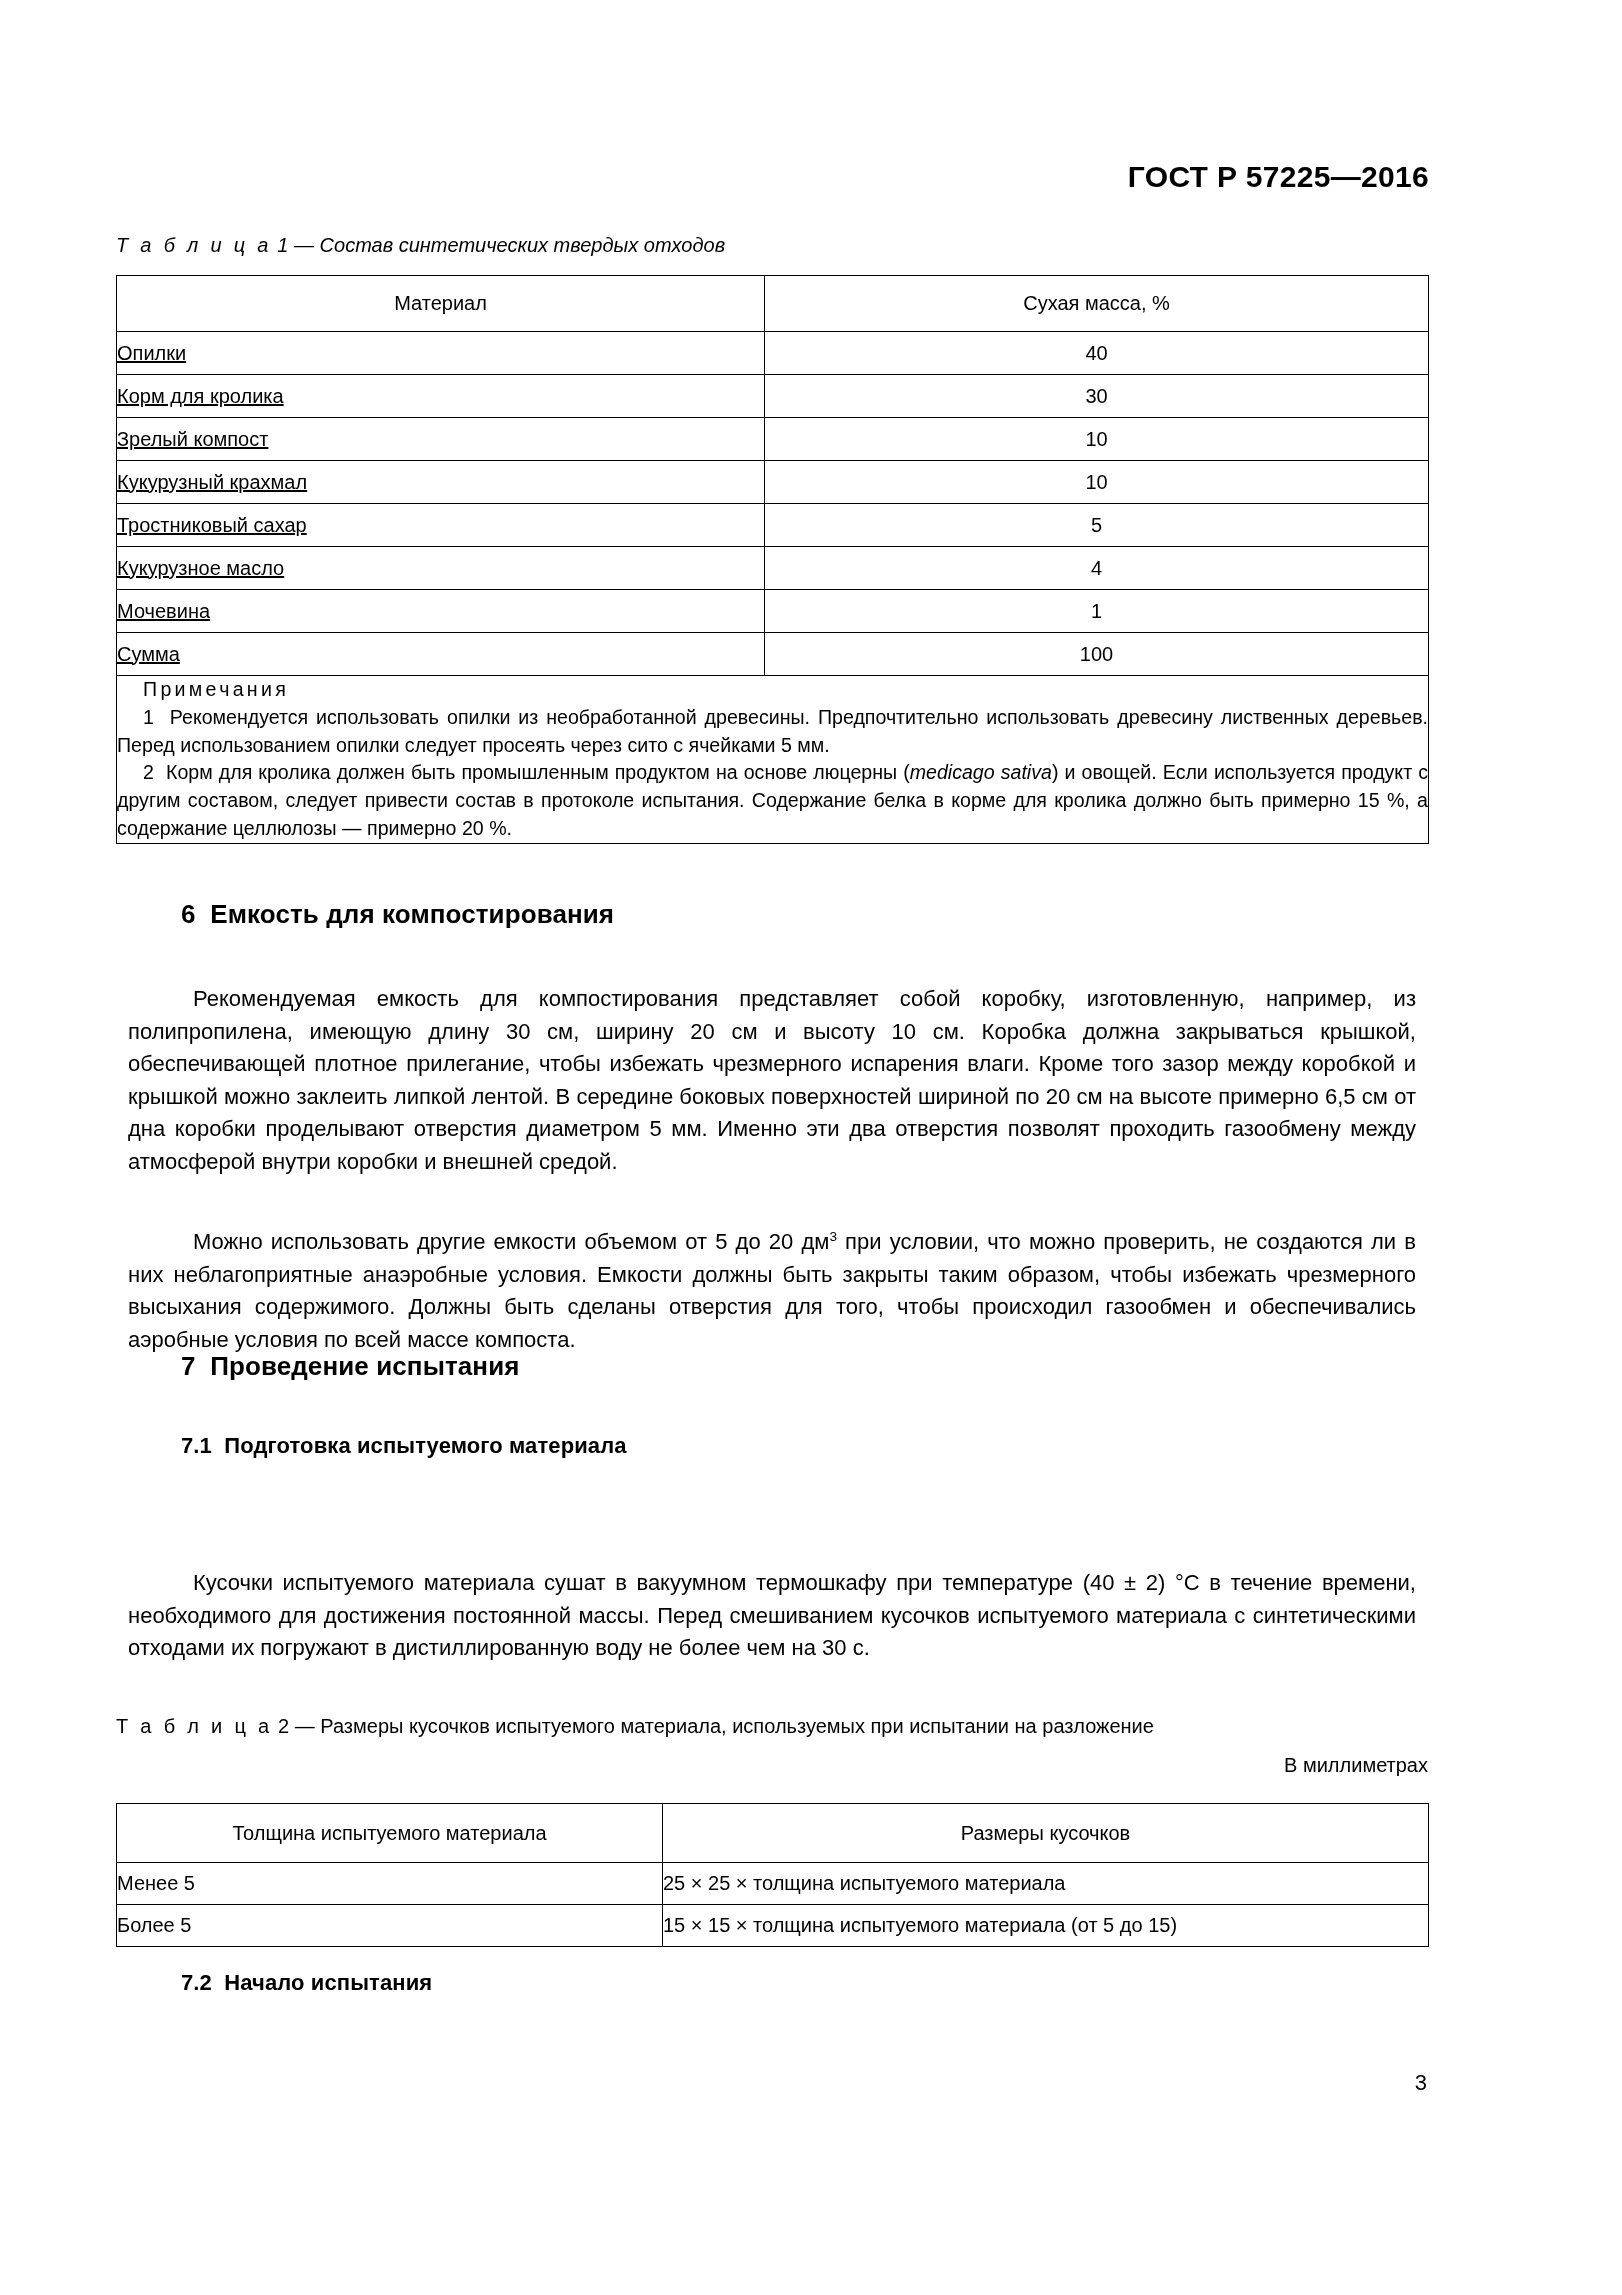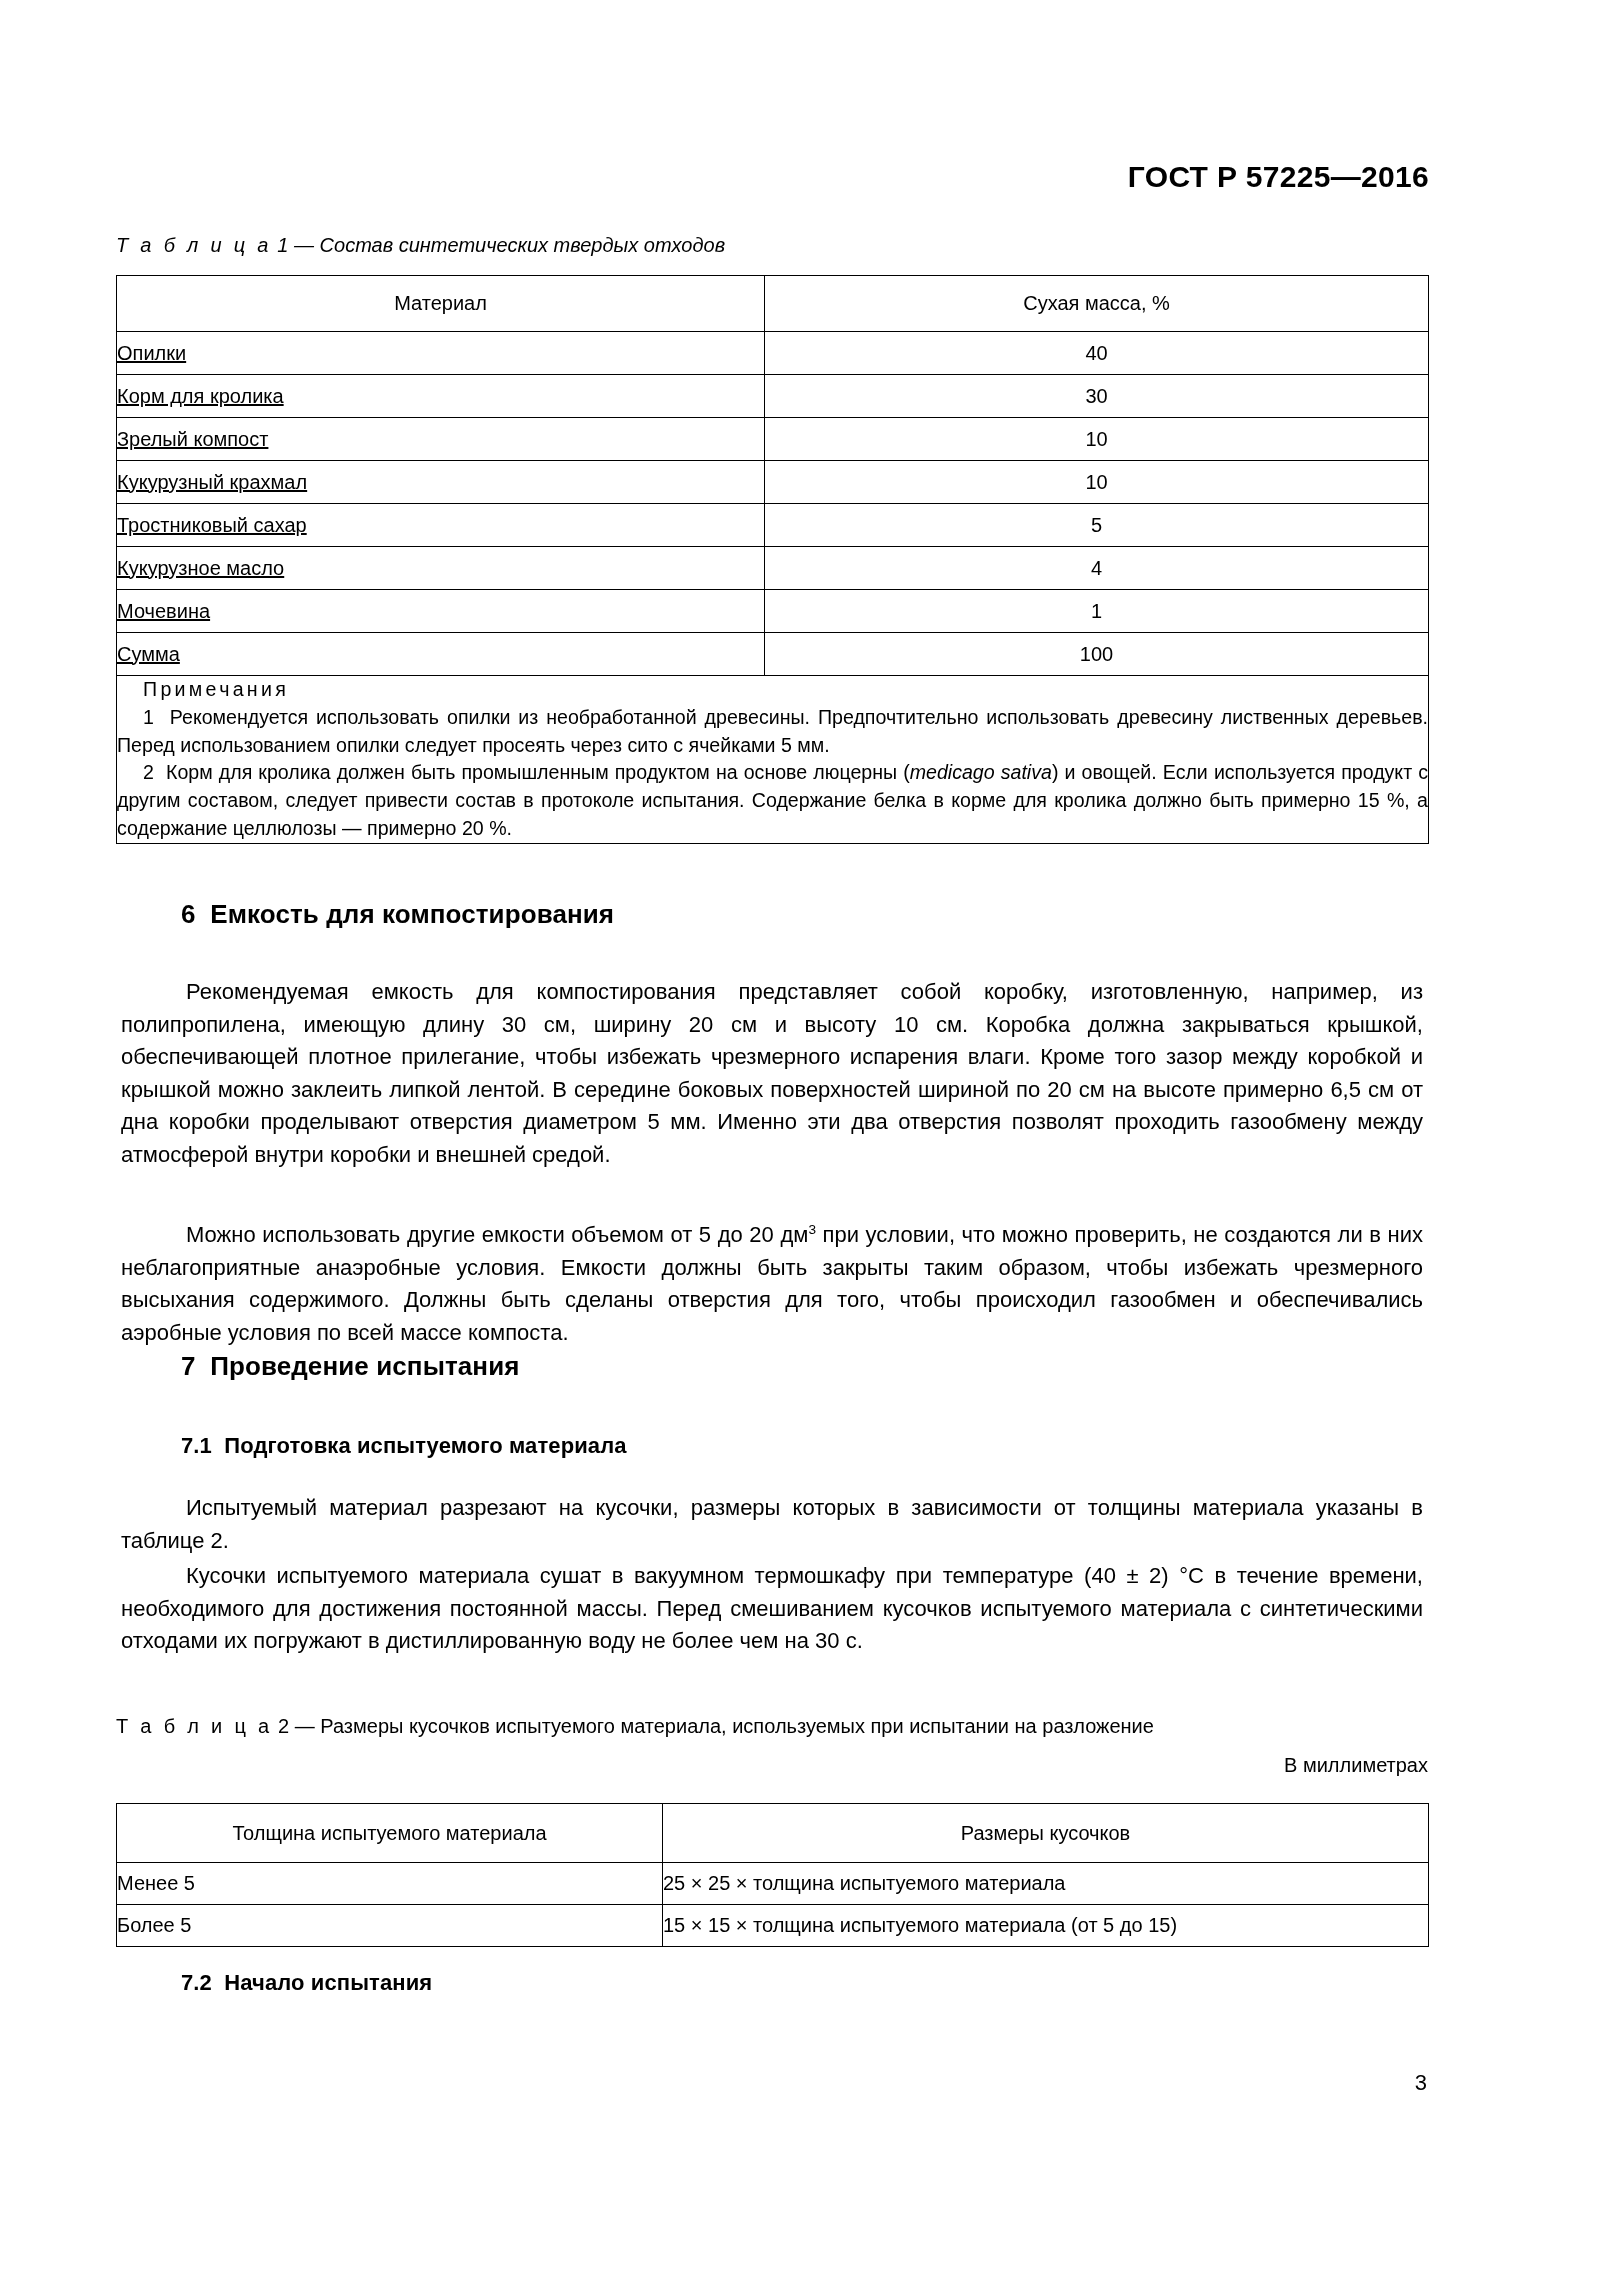--- a/index.html
+++ b/index.html
@@ -110,21 +110,21 @@
     font-size: 22px;
     font-weight: bold;
     margin: 0;
     padding-left: 65px;
     letter-spacing: 0.1px;
     white-space: nowrap;
   }
   p.body {
     font-size: 22px;
     line-height: 1.48;
-    margin: 5px;
+    margin: 12px;
     text-align: justify;
     text-indent: 65px;
     hyphens: manual;
   }
   sup { font-size: 0.62em; vertical-align: super; line-height: 0; }
 
   
   .blk { position: absolute; left: 116px; }
 
   .footer-page {
@@ -225,23 +225,20 @@
       <span>7</span>&nbsp;&nbsp;<span>Проведение испытания</span>
     </h2>
   </div>
 
   <div class="blk" style="top:1433px;">
     <h3 class="subsec">
       <span>7.1</span>&nbsp;&nbsp;<span>Подготовка испытуемого материала</span>
     </h3>
   </div>
 
-  <div class="blk" style="top:1487px; width:1312px;">
-    <p class="body">Испытуемый материал разрезают на кусочки, размеры которых в зависимости от толщины материала указаны в таблице 2.</p>
-  </div>
 
   <div class="blk" style="top:1555px; width:1312px;">
     <p class="body">Кусочки испытуемого материала сушат в вакуумном термошкафу при температуре (40 ± 2) °C в течение времени, необходимого для достижения постоянной массы. Перед смешиванием кусочков испытуемого материала с синтетическими отходами их погружают в дистиллированную воду не более чем на 30 с.</p>
   </div>
 
   <div class="blk" style="top:1714px;">
     <div class="table-caption">
       <span class="tb-sp">Т а б л и ц а</span>
       <span>2</span>
       <span>—</span>

